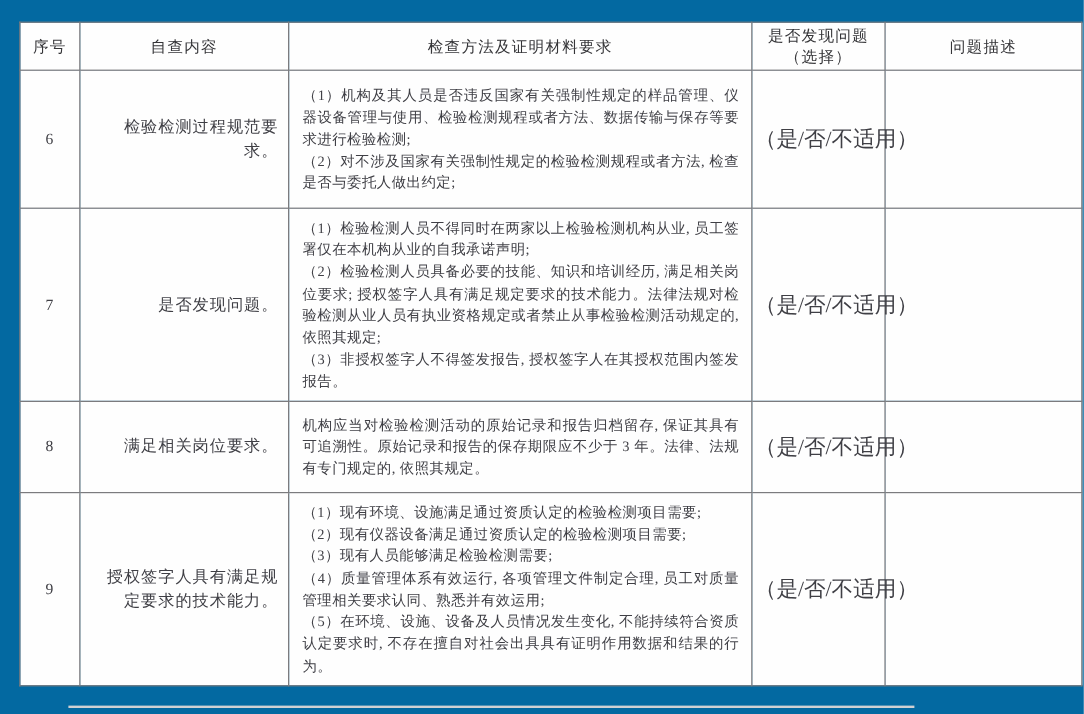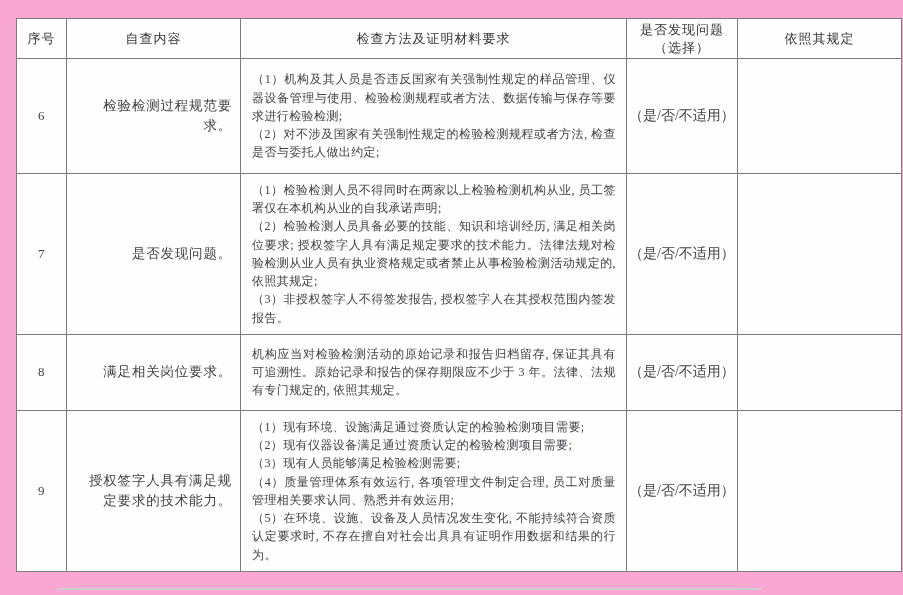--- a/index.html
+++ b/index.html
@@ -5,21 +5,21 @@
   html,body{margin:0;padding:0;}
   body{
     width:903px;height:595px;
     background:#ffffff;
     font-family:"Liberation Serif","DejaVu Serif",serif;
     position:relative;
     overflow:hidden;
   }
   .page{
     position:absolute;left:0;top:0;width:903px;height:595px;
-    background:#f9a8d4;
+    background:#0369a1;
   }
   table.selfcheck{
     position:absolute;
     left:16px;top:18px;
     width:885px;
     border-collapse:collapse;
     table-layout:fixed;
     color:#3f3f45;
   }
   table.selfcheck td,table.selfcheck th{
@@ -57,22 +57,22 @@
   td.method-cell{
     font-size:12px;
     padding:7px 10px 7px 11px;
     letter-spacing:0.4px;
     line-height:1.52;
     text-align:justify;
     white-space:pre-line;
     vertical-align:middle;
   }
   td.found-cell{
-    text-align:left;
-    font-size:14px;
+    text-align:center;
+    font-size:18px;
     letter-spacing:0;
     white-space:nowrap;
     padding:0 2px;
   }
   td.desc-cell{
     background:#fefefe;
   }
   .next-row-hint{
     position:absolute;
     left:57px;top:588px;
@@ -93,21 +93,21 @@
       <col style="width:111px">
       <col style="width:164px">
     </colgroup>
     <thead>
       <tr class="header-row">
         <th class="hcell">序号</th>
         <th class="hcell">自查内容</th>
         <th class="hcell">检查方法及证明材料要求</th>
         <th class="hcell">是否发现问题
 （选择）</th>
-        <th class="hcell">依照其规定</th>
+        <th class="hcell">问题描述</th>
       </tr>
     </thead>
     <tbody>
       <tr class="row-6">
         <td class="no-cell">6</td>
         <td class="content-cell">检验检测过程规范要求。</td>
         <td class="method-cell">（1）机构及其人员是否违反国家有关强制性规定的样品管理、仪器设备管理与使用、检验检测规程或者方法、数据传输与保存等要求进行检验检测;
 （2）对不涉及国家有关强制性规定的检验检测规程或者方法, 检查是否与委托人做出约定;</td>
         <td class="found-cell">（是/否/不适用）</td>
         <td class="desc-cell"></td>

